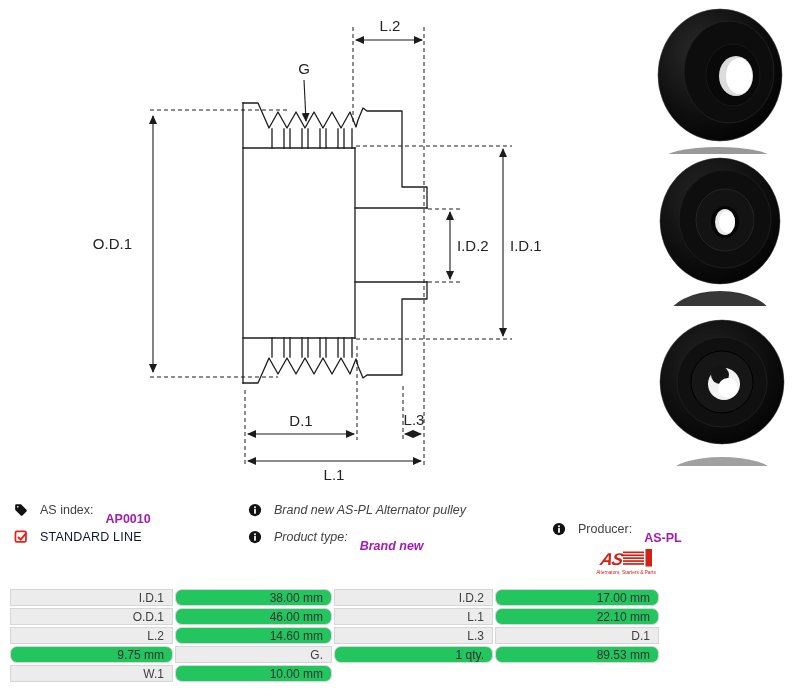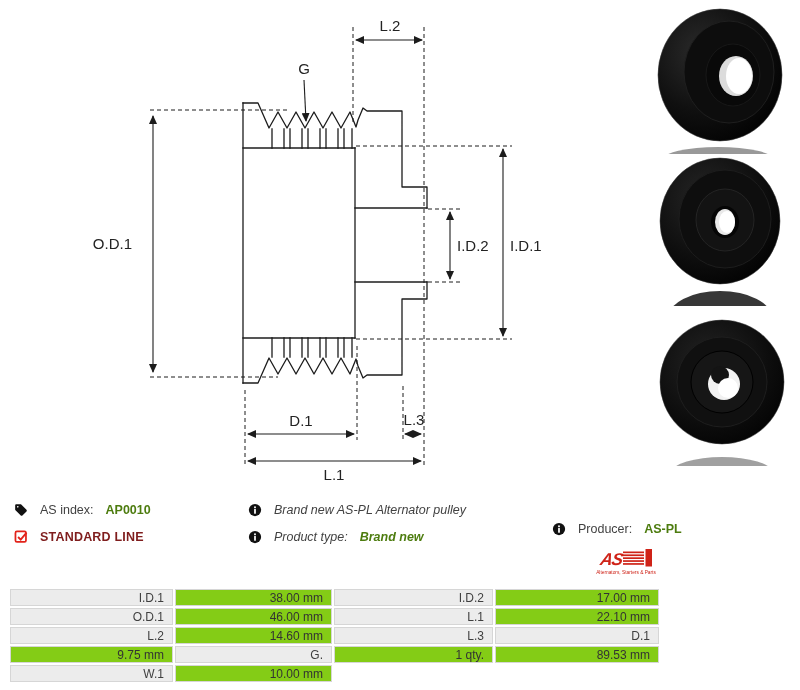--- a/index.html
+++ b/index.html
@@ -18,39 +18,39 @@
 
   
   #photos{position:absolute;left:650px;top:2px;width:150px;height:468px;}
   .photo{width:148px;height:152px;overflow:hidden;}
 
   
   .info-col{position:absolute;font-size:12.5px;}
   .info-row{display:flex;align-items:flex-start;gap:12px;height:20px;margin-bottom:7px;}
   .info-row .ic{width:14px;height:14px;flex:0 0 14px;display:inline-block;}
   .lbl{color:#424242;}
-  .val{color:#4d7c0f;font-weight:bold;}
-  .red-bold{color:#7f1d1d;font-weight:bold;letter-spacing:.2px;}
+  .val{color:#a21caf;font-weight:bold;margin-top:9px;}
+  .red-bold{color:#0f172a;font-weight:normal;letter-spacing:.2px;}
   #col1{left:14px;top:503px;}
   #col2{left:248px;top:503px;font-style:italic;}
   #col3{left:552px;top:522px;}
   #logo-wrap{margin-left:44px;margin-top:2px;}
 
   
   #spec-table{
     position:absolute;left:10px;top:589px;width:649px;
     display:grid;grid-template-columns:163px 157px 159px 164px;
     grid-auto-rows:17px;gap:2px;font-size:12px;
   }
   .cell{
     border:1px solid #d6d6d6;display:flex;align-items:center;
     justify-content:flex-end;padding-right:8px;box-sizing:border-box;color:#3f3f3f;
   }
   .cell.label{background:#ececec;}
-  .cell.value{background:#84cc16;color:#333;}
+  .cell.value{background:#22c55e;color:#333;border-radius:7px;}
 </style>
 </head>
 <body>
 
 <svg id="drawing" viewBox="0 0 650 500">
   <defs>
     <marker id="ah" markerWidth="10" markerHeight="8" refX="8" refY="4" orient="auto" markerUnits="userSpaceOnUse">
       <path d="M0,0 L9,4 L0,8 z" fill="#1c1c1c"></path>
     </marker>
     <marker id="ahs" markerWidth="10" markerHeight="8" refX="1" refY="4" orient="auto" markerUnits="userSpaceOnUse">

